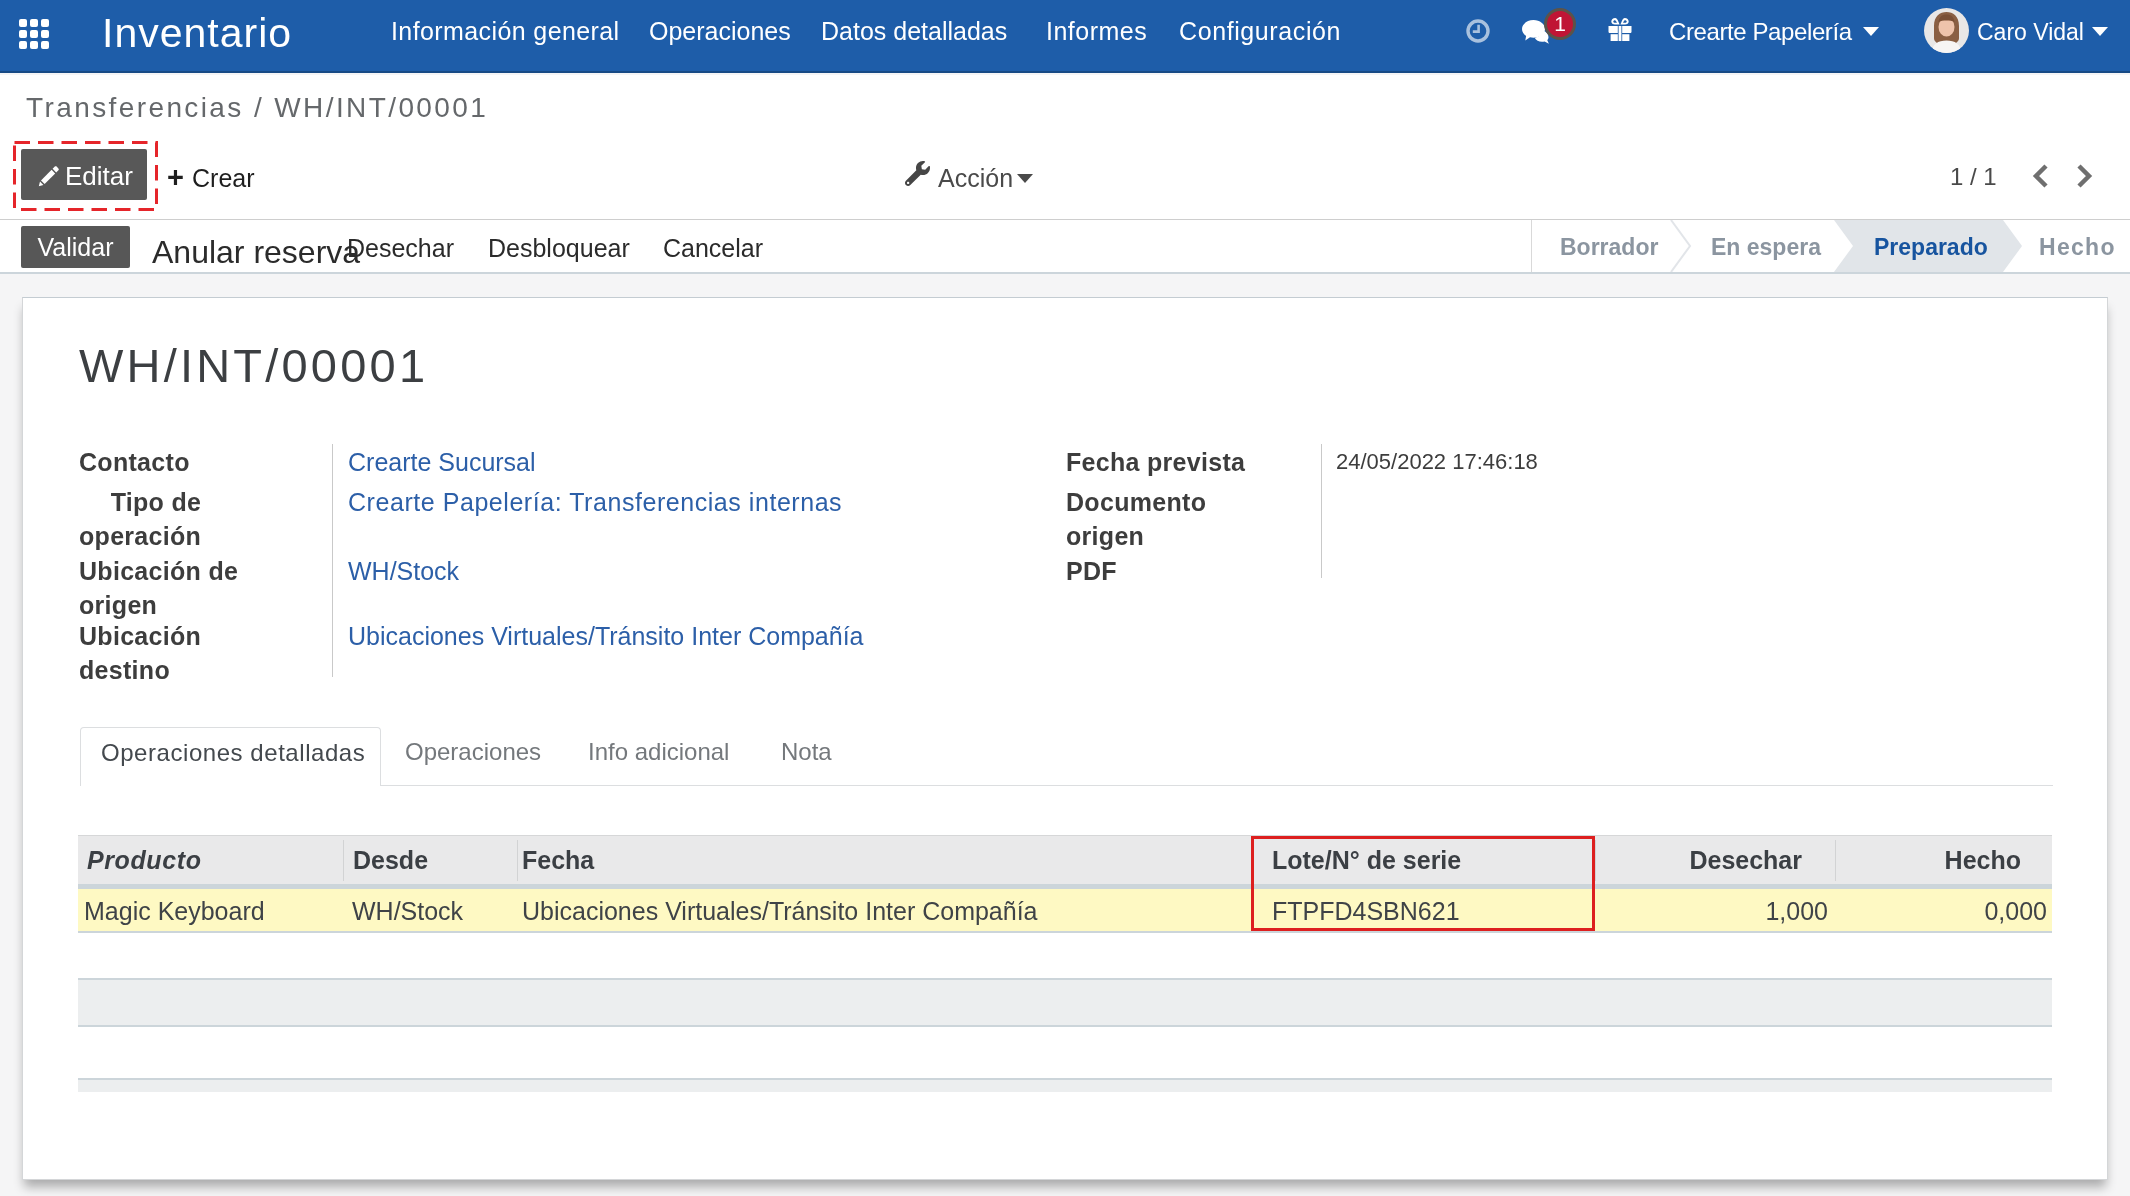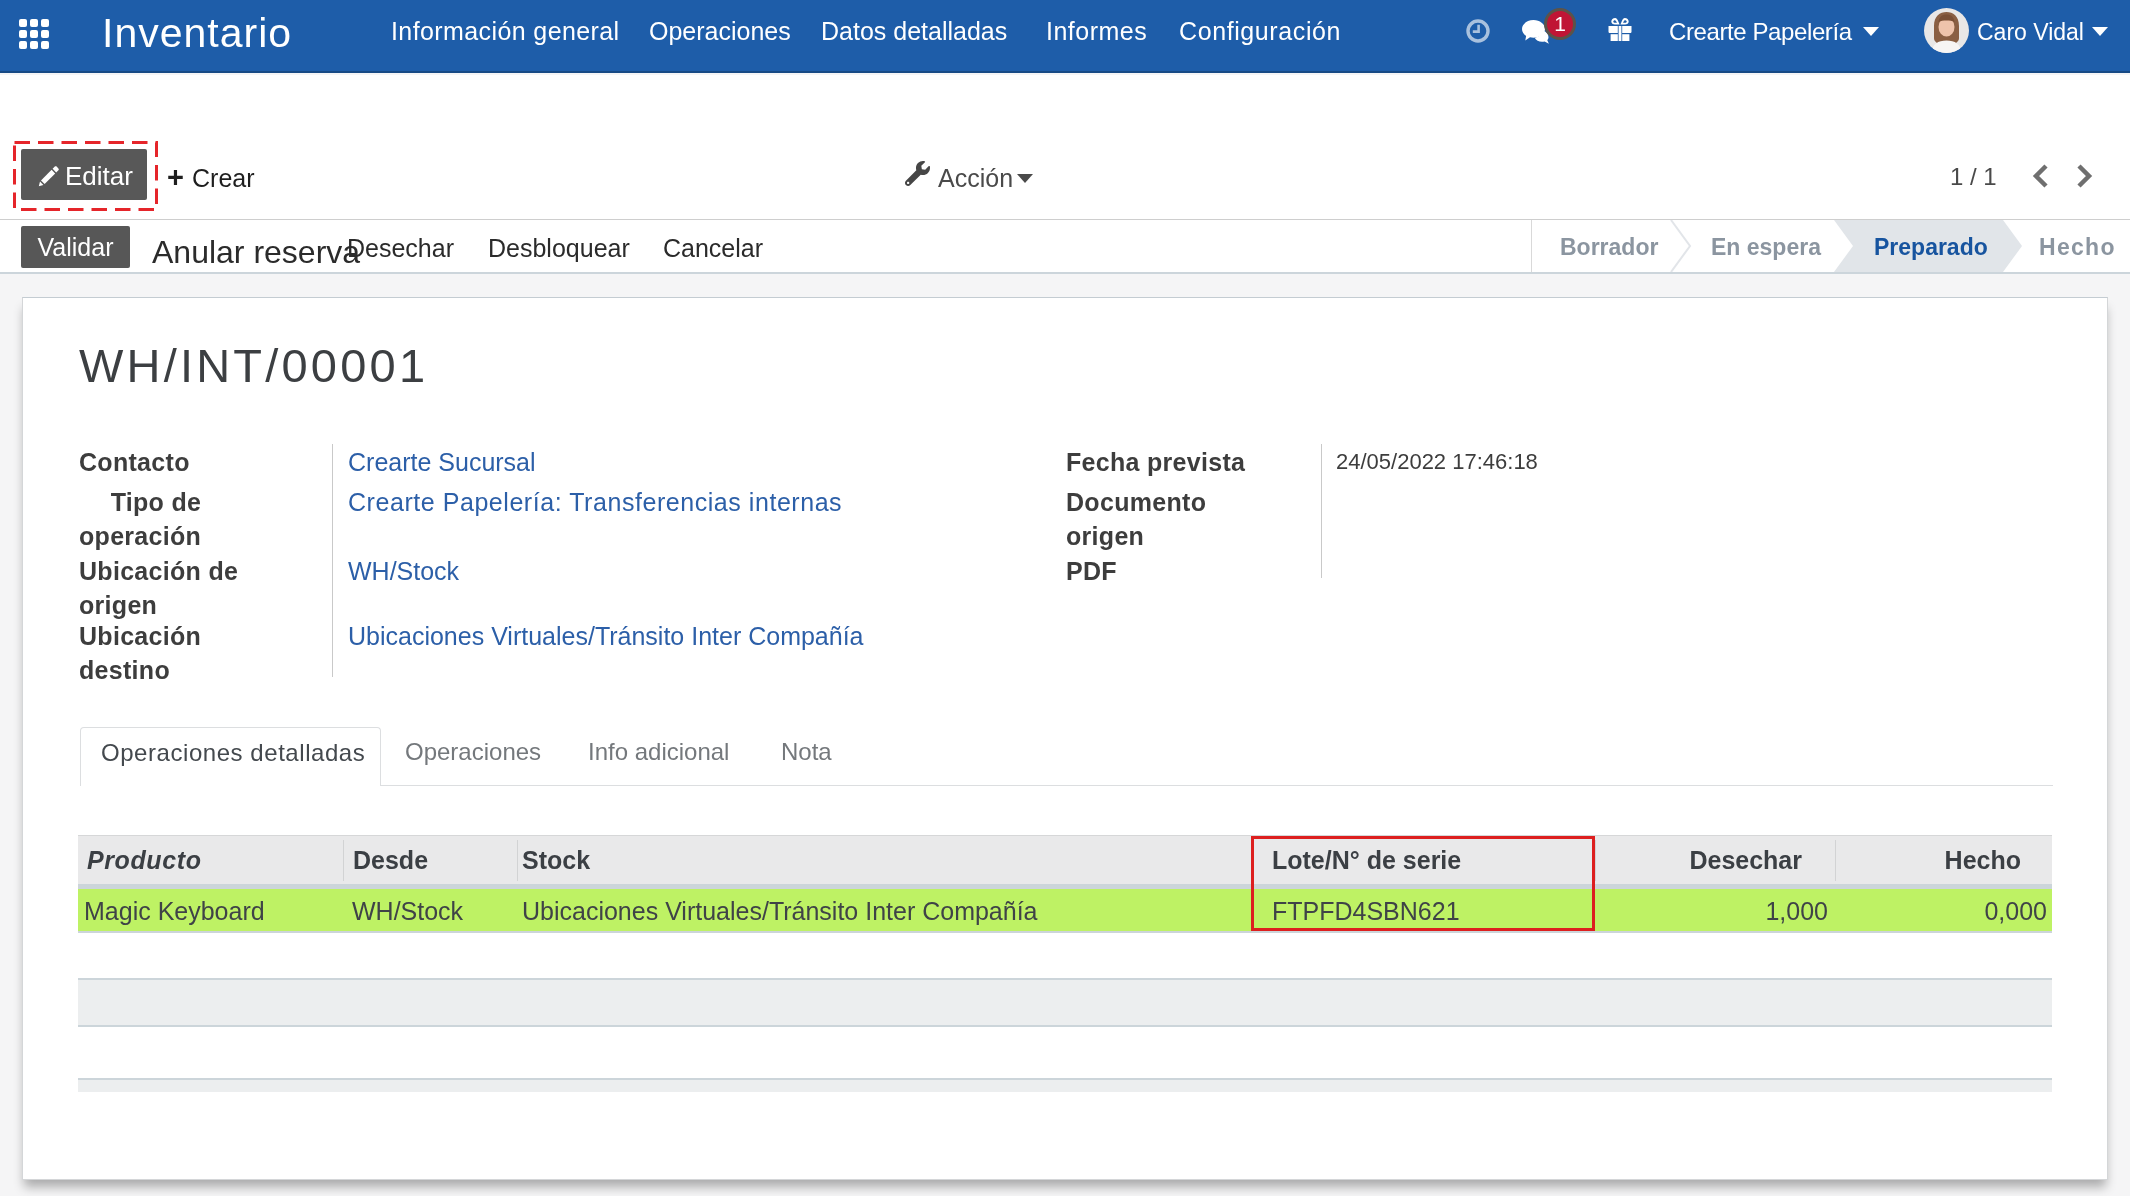--- a/index.html
+++ b/index.html
@@ -74,20 +74,21 @@
       <ellipse cx="22.5" cy="19" rx="8" ry="9.5" fill="#eec3ab"></ellipse>
       <path d="M8 45 C8 36 14 32.5 22.5 32.5 C31 32.5 37 36 37 45 Z" fill="#f7f5f4"></path>
       <path d="M14.5 15 C14.5 9 18 6.5 22.5 6.5 C27 6.5 30.5 9 30.5 15 L30 13.5 C27 12 18 12 15 13.5 Z" fill="#7a4f35"></path>
     </g>
   </svg>
   <div class="abs" style="left:1977px;top:19px;font-size:23px;color:#fff;">Caro Vidal</div>
   <div class="abs" style="left:2092px;top:27px;width:0;height:0;border-left:8px solid transparent;border-right:8px solid transparent;border-top:9px solid #fff;"></div>
 </div>
 
 <div class="abs" style="left:0;top:75px;width:2130px;height:144px;background:#fff;">
+  <div class="abs" style="left:26px;top:17px;font-size:28px;color:#65686b;letter-spacing:2.4px;">Transferencias / WH/INT/00001</div>
 
   <div class="abs" style="left:21px;top:74px;width:126px;height:51px;background:#585858;border-radius:2px;color:#fff;font-size:26px;">
     <svg class="abs" style="left:17px;top:16px;" width="22" height="22" viewBox="0 0 22 22">
       <g fill="#fff">
         <path d="M0.8 21.2 L2.0 16.6 L5.4 20 Z"></path>
         <path d="M3.0 15.4 L13.6 4.8 L17.2 8.4 L6.6 19 Z"></path>
         <path d="M14.6 3.8 L16.8 1.6 c0.5-0.5 1.3-0.5 1.8 0 l1.8 1.8 c0.5 0.5 0.5 1.3 0 1.8 L18.2 7.4 Z"></path>
       </g>
     </svg>
     <span class="abs" style="left:44px;top:12px;">Editar</span>
@@ -162,27 +163,27 @@
 <div class="abs" style="left:781px;top:738px;font-size:24px;color:#74787c;">Nota</div>
 
 <div class="abs" style="left:78px;top:835px;width:1974px;height:49px;background:#e9e9ea;border-top:1px solid #d6d7d8;">
   <div class="abs" style="left:265px;top:4px;width:1px;height:41px;background:#d2d3d4;"></div>
   <div class="abs" style="left:439px;top:4px;width:1px;height:41px;background:#d2d3d4;"></div>
   <div class="abs" style="left:1173px;top:4px;width:1px;height:41px;background:#d2d3d4;"></div>
   <div class="abs" style="left:1517px;top:4px;width:1px;height:41px;background:#d2d3d4;"></div>
   <div class="abs" style="left:1757px;top:4px;width:1px;height:41px;background:#d2d3d4;"></div>
   <div class="abs" style="left:9px;top:10px;font-size:25px;font-weight:bold;color:#3b3f44;letter-spacing:0.6px;font-style:italic;">Producto</div>
   <div class="abs" style="left:275px;top:10px;font-size:25px;font-weight:bold;color:#3b3f44;">Desde</div>
-  <div class="abs" style="left:444px;top:10px;font-size:25px;font-weight:bold;color:#3b3f44;">Stock</div>
+  <div class="abs" style="left:444px;top:10px;font-size:25px;font-weight:bold;color:#3b3f44;">Fecha</div>
   <div class="abs" style="left:1194px;top:10px;font-size:25px;font-weight:bold;color:#3b3f44;">Lote/N° de serie</div>
   <div class="abs" style="left:1517px;top:10px;width:207px;text-align:right;font-size:25px;font-weight:bold;color:#3b3f44;">Desechar</div>
   <div class="abs" style="left:1757px;top:10px;width:186px;text-align:right;font-size:25px;font-weight:bold;color:#3b3f44;">Hecho</div>
 </div>
 <div class="abs" style="left:78px;top:884px;width:1974px;height:5px;background:#ccd5da;"></div>
-<div class="abs" style="left:78px;top:889px;width:1974px;height:44px;background:#bef264;border-bottom:2px solid #ccd5da;">
+<div class="abs" style="left:78px;top:889px;width:1974px;height:44px;background:#fef9c3;border-bottom:2px solid #ccd5da;">
   <div class="abs" style="left:6px;top:8px;font-size:25px;color:#3f4347;">Magic Keyboard</div>
   <div class="abs" style="left:274px;top:8px;font-size:25px;color:#3f4347;">WH/Stock</div>
   <div class="abs" style="left:444px;top:8px;font-size:25px;color:#3f4347;">Ubicaciones Virtuales/Tránsito Inter Compañía</div>
   <div class="abs" style="left:1194px;top:8px;font-size:25px;color:#3f4347;">FTPFD4SBN621</div>
   <div class="abs" style="left:1517px;top:8px;width:233px;text-align:right;font-size:25px;color:#3f4347;">1,000</div>
   <div class="abs" style="left:1757px;top:8px;width:212px;text-align:right;font-size:25px;color:#3f4347;">0,000</div>
 </div>
 
 <div class="abs" style="left:78px;top:978px;width:1974px;height:49px;background:#eceeef;border-top:2px solid #ccd5da;border-bottom:2px solid #ccd5da;"></div>
 <div class="abs" style="left:78px;top:1078px;width:1974px;height:14px;background:#eceeef;border-top:2px solid #ccd5da;"></div>

